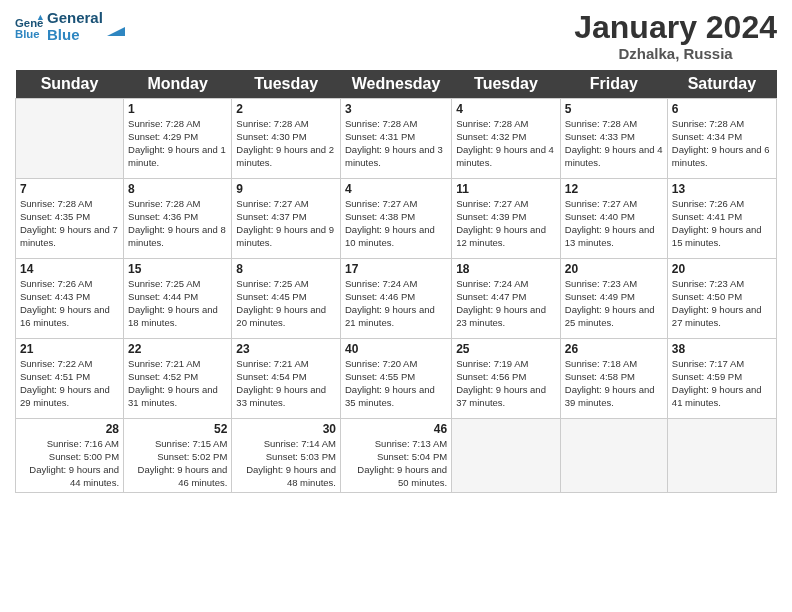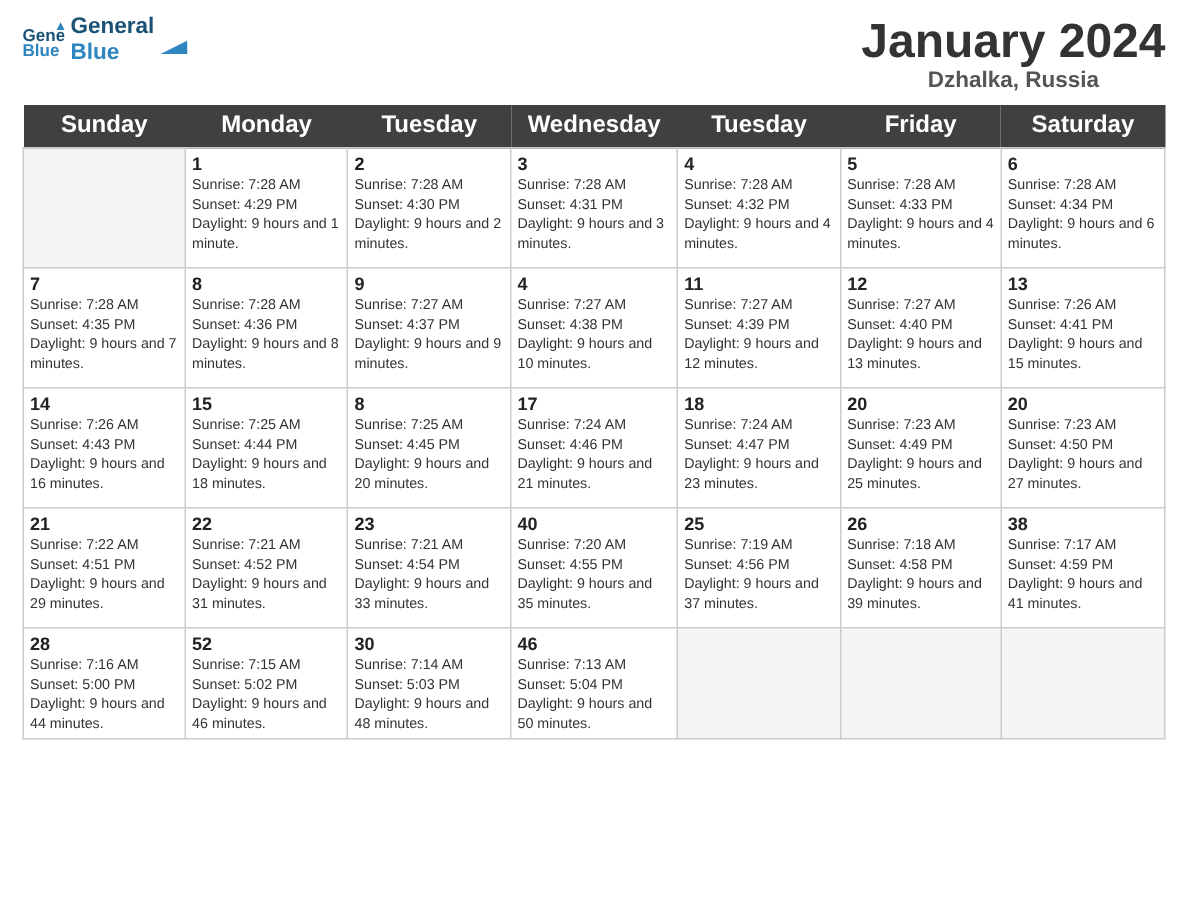--- a/index.html
+++ b/index.html
@@ -75,20 +75,21 @@
       display: block;
       margin-bottom: 2px;
     }
     .day-info {
       font-size: 9.5px;
       color: #333;
       line-height: 1.35;
     }
     tr:last-child td {
       height: 70px;
+      text-align: right;
     }
   </style>
 </head>
 <body>
 
 <div class="page">
   <div class="header">
     <div class="logo">
       <svg class="logo-icon" viewBox="0 0 32 32">
         <text x="0" y="16" font-size="13" font-weight="bold" fill="#1a5276">General</text>

